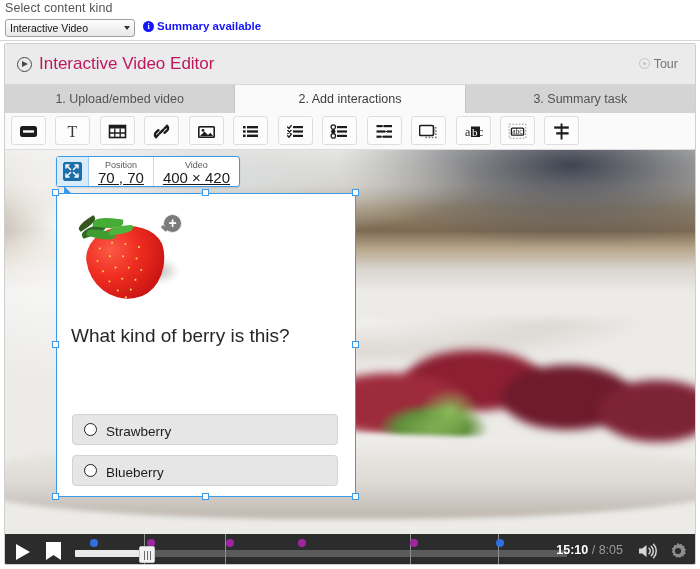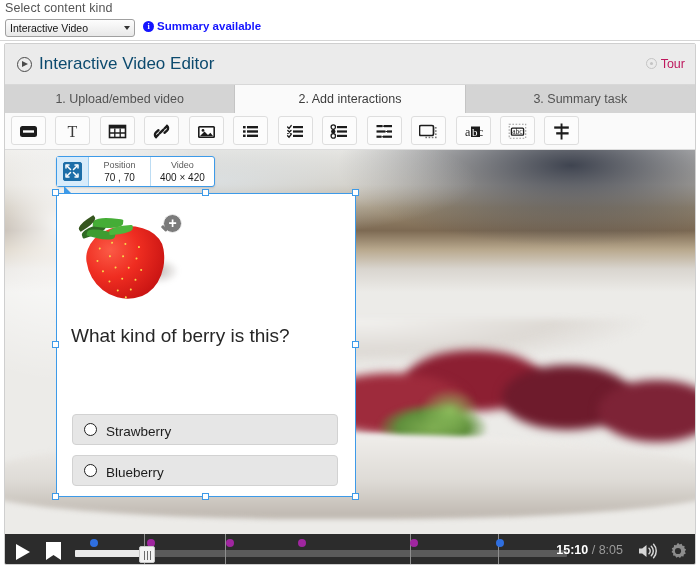--- a/index.html
+++ b/index.html
@@ -64,36 +64,36 @@
     overflow: hidden;
   }
 
   #editor-header {
     position: relative; height: 41px;
     background: #ebebeb;
     border-bottom: 1px solid #d8d8d8;
   }
   #editor-title {
     position: absolute; left: 34px; top: 10px;
-    font-size: 17px; color: #0c4a6e; font-weight: normal;
+    font-size: 17px; color: #be185d; font-weight: normal;
   }
   #editor-play-icon {
     position: absolute; left: 12px; top: 13px;
     width: 15px; height: 15px; border-radius: 50%;
     border: 1.6px solid #4a4a4a;
   }
   #editor-play-icon::after {
     content: ""; position: absolute; left: 4.3px; top: 2.8px;
     border-left: 6px solid #4a4a4a;
     border-top: 3.3px solid transparent;
     border-bottom: 3.3px solid transparent;
   }
   #tour-button {
-    position: absolute; right: 10px; top: 13px;
-    font-size: 12.5px; color: #be185d;
+    position: absolute; right: 17px; top: 13px;
+    font-size: 12.5px; color: #737373;
     white-space: nowrap;
   }
   #tour-icon {
     display: inline-block; width: 11px; height: 11px;
     border-radius: 50%; border: 1.3px solid #c4c4c4;
     position: relative; vertical-align: -1px; margin-right: 4px;
   }
   #tour-icon::after {
     content: ""; position: absolute; left: 3px; top: 3px;
     width: 3px; height: 3px; border-radius: 50%; background: #c4c4c4;
@@ -330,21 +330,21 @@
     background: #1d6ea8;
   }
   .ps-field {
     padding: 2px 9px 0;
     text-align: center;
     border-right: 1px solid #bcdcf3;
     min-width: 62px;
   }
   .ps-field:last-child { border-right: none; }
   .ps-key { font-size: 9px; color: #5b5b5b; display: block; line-height: 12px; }
-  .ps-val { font-size: 10px; color: #1b1b1b; display: block; line-height: 14px; }
+  .ps-val { font-size: 15px; color: #1b1b1b; display: block; line-height: 14px; text-decoration: underline; }
 
   
   #player-bar {
     position: relative; height: 33px;
     background: #2c2c2c;
   }
   .ctrl-btn { position: absolute; }
   #play-btn { left: 11px; top: 10px; }
   #play-btn .tri {
     width: 0; height: 0;

